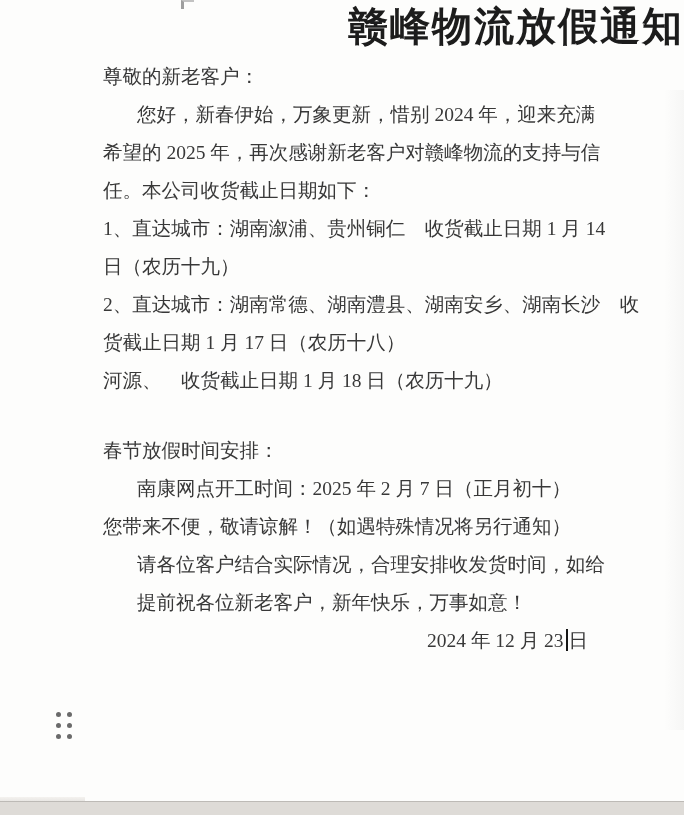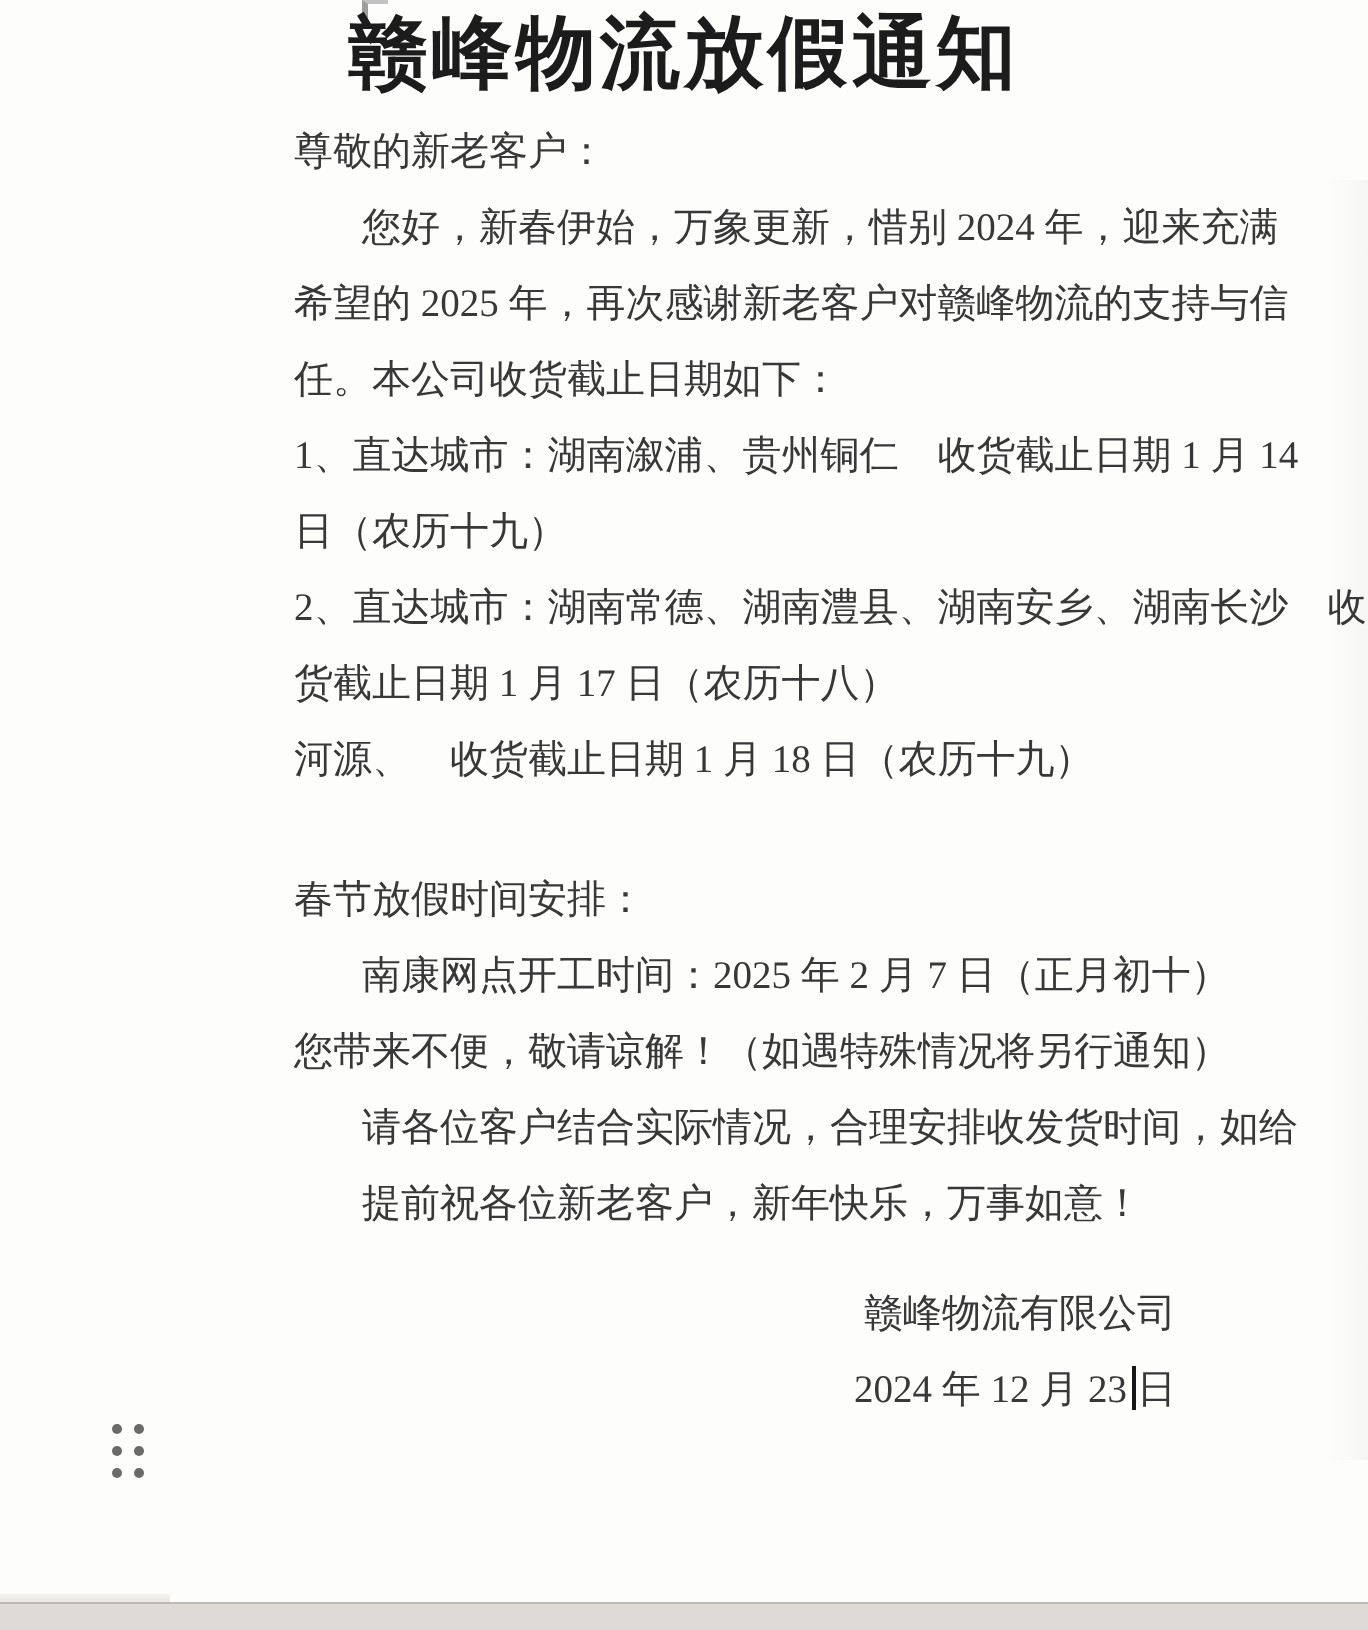--- a/index.html
+++ b/index.html
@@ -35,41 +35,40 @@
     width: 10px;
     height: 7px;
     border-left: 3px solid #9e9e9e;
     border-top: 2px solid #c2c2c2;
   }
   .title {
     position: absolute;
     top: 2px;
     left: 0;
     width: 684px;
-    text-align: center;
+    text-align: right;
     font-size: 40px;
     line-height: 50px;
     font-weight: 700;
     letter-spacing: 2px;
     color: #1c1c1c;
     white-space: nowrap;
   }
   .content {
     position: absolute;
     left: 103px;
     top: 58px;
     width: 501px;
     font-size: 19.5px;
     color: #383838;
   }
   .line {
     height: 38px;
     line-height: 38px;
     white-space: nowrap;
-    margin-left: 44px;
   }
   .indent { padding-left: 34px; }
   .gap-top { margin-top: 32px; }
   .sig-company { margin-top: 17px; }
   .sig-line {
     text-align: right;
     margin-right: 16px;
     white-space: nowrap;
   }
   .caret {
@@ -137,21 +136,20 @@
     <div class="line">日（农历十九）</div>
     <div class="line">2、直达城市：湖南常德、湖南澧县、湖南安乡、湖南长沙　收</div>
     <div class="line">货截止日期 1 月 17 日（农历十八）</div>
     <div class="line">河源、　收货截止日期 1 月 18 日（农历十九）</div>
     <div class="line gap-top">春节放假时间安排：</div>
     <div class="line indent">南康网点开工时间：2025 年 2 月 7 日（正月初十）</div>
     <div class="line">您带来不便，敬请谅解！（如遇特殊情况将另行通知）</div>
     <div class="line indent">请各位客户结合实际情况，合理安排收发货时间，如给</div>
     <div class="line indent">提前祝各位新老客户，新年快乐，万事如意！</div>
 
-    <div class="line sig-line sig-company">赣峰物流有限公司</div>
     <div class="line sig-line">
       <span>2024 年 12 月 23</span><span class="caret"></span><span>日</span>
     </div>
   </div>
 
   <div class="drag-handle">
     <span></span>
       <span></span>
     <span></span>
       <span></span>

